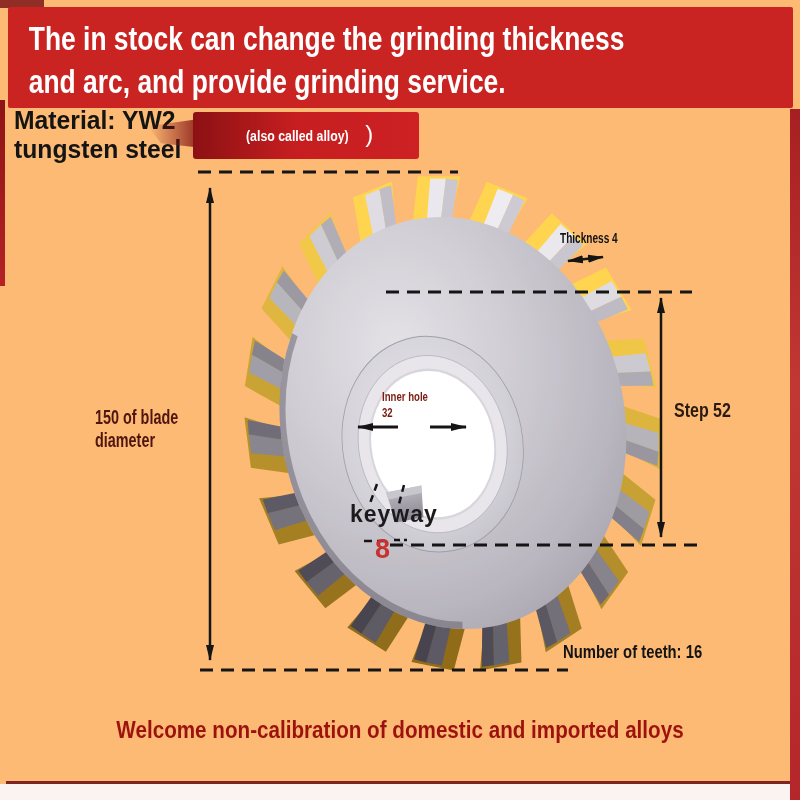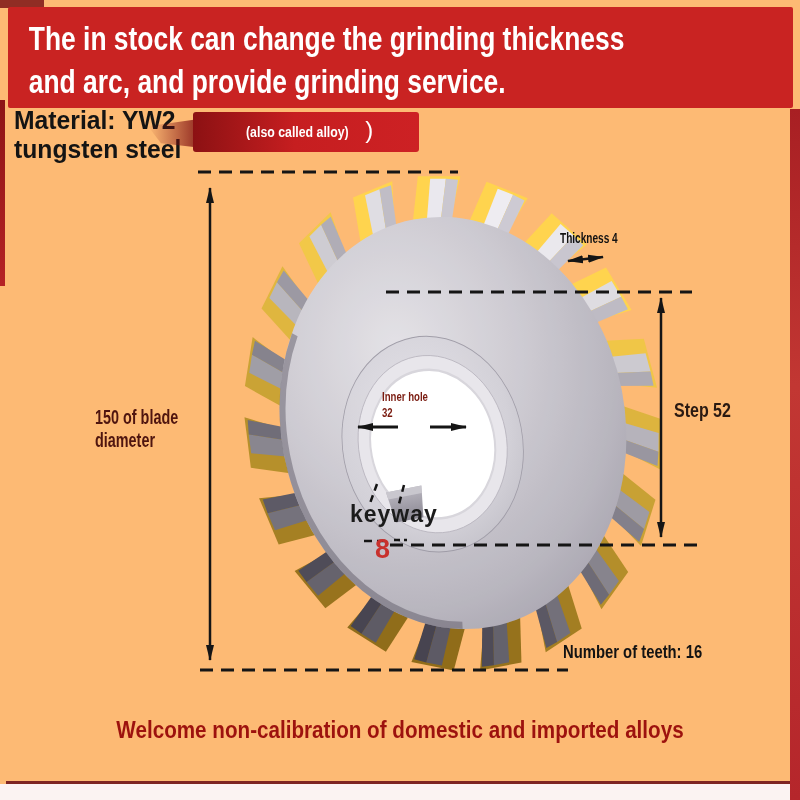--- a/index.html
+++ b/index.html
@@ -12,21 +12,21 @@
   .banner-inner{transform:scaleX(0.80);transform-origin:0 0;padding:10px 0 0 26px;}
   .banner-line{color:#ffffff;font-weight:bold;font-size:33px;line-height:43px;white-space:nowrap;}
   .smudge{position:absolute;left:0;top:0;width:44px;height:8px;background:#7c1416;opacity:.85;}
 
   
   .material{position:absolute;left:14px;top:106px;transform:scaleX(0.95);transform-origin:0 0;}
   .material div{font-size:26px;font-weight:bold;color:#141414;line-height:29px;white-space:nowrap;}
   .ribbon-tail{position:absolute;left:148px;top:116px;width:72px;height:34px;
                background:linear-gradient(90deg,rgba(126,15,17,0),#7e0f11 85%);
                clip-path:polygon(0 30%,100% 0,100% 100%,18% 80%);}
-  .ribbon{position:absolute;left:193px;top:112px;width:226px;height:40px;border-radius:3px;
+  .ribbon{position:absolute;left:193px;top:112px;width:226px;height:47px;border-radius:3px;
           background:linear-gradient(90deg,#8c1113,#c61e20 45%,#cd2124);
           display:flex;align-items:center;justify-content:center;}
   .ribbon-label{color:#fff;font-weight:bold;font-size:14px;transform:scaleX(0.88);white-space:nowrap;}
   .ribbon-paren{color:#fff;font-size:24px;font-weight:500;margin-left:10px;margin-top:-4px;}
 
   
   .left-strip{position:absolute;left:0;top:100px;width:5px;height:186px;
               background:linear-gradient(180deg,#8e1416,#b52225);z-index:6;}
   .right-strip{position:absolute;left:790px;top:109px;width:10px;height:691px;
                background:linear-gradient(180deg,#a81f23,#c23733 40%,#b5262b);z-index:6;}

